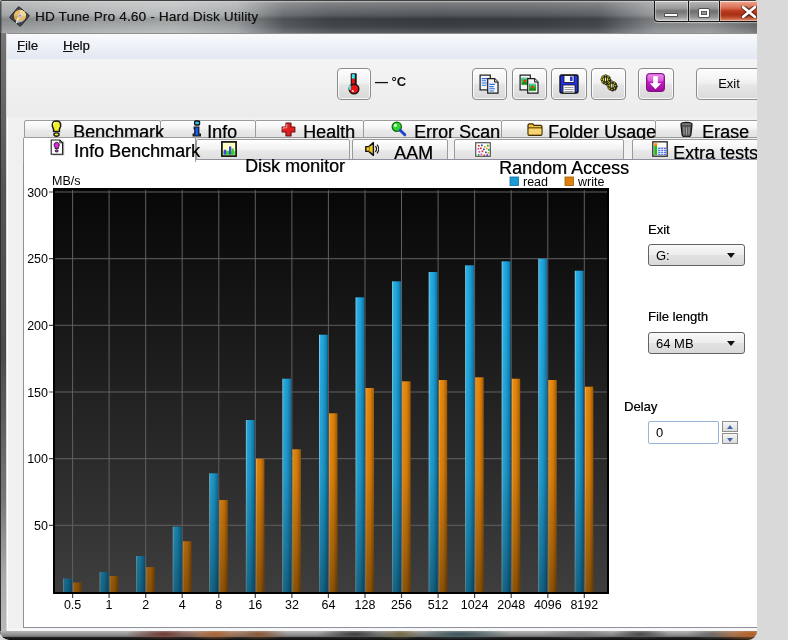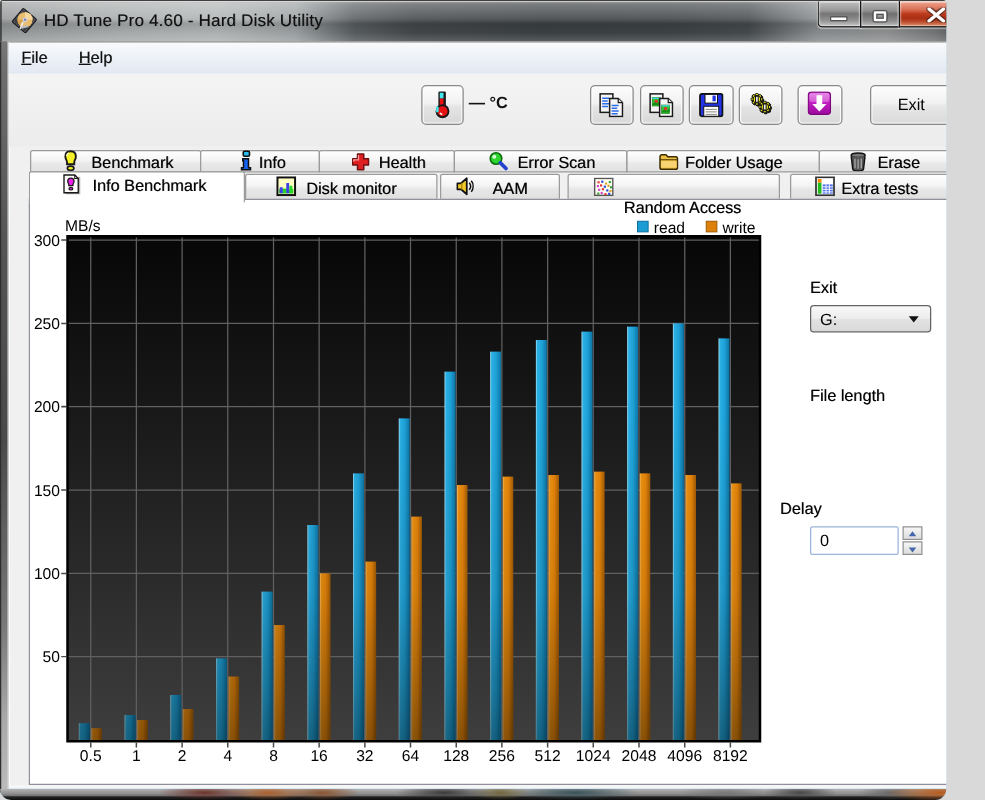--- a/index.html
+++ b/index.html
@@ -31,21 +31,21 @@
 #combo1 span{position:absolute;left:9px;top:2px;font-size:12px;color:#000}
 .darr{position:absolute;width:0;height:0;border-left:4.5px solid transparent;border-right:4.5px solid transparent;border-top:5px solid #111}
 
 .tbtn{top:68px;height:32px;border:1px solid #8b8b8b;border-radius:4px;background:linear-gradient(180deg,#fdfdfd 0%,#f1f1f1 45%,#e4e4e4 55%,#d8d8d8 100%);box-shadow:inset 0 0 0 1px rgba(255,255,255,.8)}
 #exitbtn{left:696px;top:68px;width:66px;height:32px;border:1px solid #8b8b8b;border-radius:4px;background:linear-gradient(180deg,#fdfdfd 0%,#f1f1f1 45%,#e6e6e6 55%,#dadada 100%);box-shadow:inset 0 0 0 1px rgba(255,255,255,.8);text-align:center;font-size:13px;line-height:30px;color:#000}
 #degc{left:375px;top:74px;font-size:13px;font-weight:bold;color:#111}
 
 .tab1{top:120px;height:18px;border:1px solid #9b9b9b;border-radius:2px 2px 0 0;background:linear-gradient(180deg,#ffffff 0%,#f4f4f4 45%,#e9e9e9 60%,#e2e2e2 100%)}
 .tab2{top:139px;height:21px;border:1px solid #9b9b9b;border-radius:2px 2px 0 0;background:linear-gradient(180deg,#ffffff 0%,#f3f3f3 45%,#e7e7e7 60%,#e0e0e0 100%)}
 #seltab{left:23px;top:137px;width:173px;height:25px;background:#fff;border:1px solid #9b9b9b;border-bottom:none;border-radius:2px 2px 0 0;z-index:5}
-.tabtext{font-size:13px;color:#000;white-space:nowrap;text-shadow:0.4px 0 rgba(0,0,0,.55)}
+.tabtext{font-size:18px;color:#000;white-space:nowrap;text-shadow:0.4px 0 rgba(0,0,0,.55)}
 #page{left:23px;top:159px;width:741px;height:469px;background:#fff;border:1px solid #90909c}
 
 #startbtn{left:648px;top:177px;width:99px;height:24px;border:1px solid #44a5d8;border-radius:3.5px;background:linear-gradient(180deg,#f9f9f9 0%,#f0f0f0 45%,#e6e6e6 55%,#dcdcdc 100%);box-shadow:inset 0 0 2px 1px #b8e4f4,inset 0 0 0 1px rgba(255,255,255,.6);text-align:center;font-size:13px;line-height:22px;color:#000;z-index:6}
 .rlabel{font-size:13px;color:#000;z-index:6;text-shadow:0.4px 0 rgba(0,0,0,.5)}
 .combo2{left:648px;width:97px;height:22px;border:1px solid #636363;border-radius:3px;background:linear-gradient(180deg,#f8f8f8,#ededed 48%,#e2e2e2 52%,#d9d9da);z-index:6}
 .combo2 span{position:absolute;left:7px;top:3px;font-size:13px;color:#000}
 #delaybox{left:648px;top:421px;width:71px;height:23px;border:1px solid #9ab4d8;border-radius:2px;background:#fff;z-index:6}
 #delaybox span{position:absolute;left:7px;top:3px;font-size:13px}
 .spin{left:722px;width:16px;height:11px;border:1px solid #8f8f8f;background:linear-gradient(180deg,#f6f6f6,#dcdcdc);z-index:6}
 .uarr{position:absolute;width:0;height:0;border-left:3.5px solid transparent;border-right:3.5px solid transparent;border-bottom:4.5px solid #4466aa}
@@ -214,21 +214,21 @@
   <div class="abs tabtext" style="left:414px;top:122px">Error Scan</div>
   <div class="abs tabtext" style="left:548px;top:122px">Folder Usage</div>
   <div class="abs tabtext" style="left:702px;top:122px">Erase</div>
 
   <div class="abs tab2" style="left:196px;width:154px"></div>
   <div class="abs tab2" style="left:352px;width:96px"></div>
   <div class="abs tab2" style="left:454px;width:170px"></div>
   <div class="abs tab2" style="left:632px;width:129px"></div>
   <div class="abs" id="page"></div>
   <div class="abs" id="seltab"></div>
-  <div class="abs tabtext" style="left:245px;top:143px;z-index:6">Disk monitor</div>
+  <div class="abs tabtext" style="left:245px;top:156px;z-index:6">Disk monitor</div>
   <div class="abs tabtext" style="left:394px;top:143px;z-index:6">AAM</div>
   <div class="abs tabtext" style="left:499px;top:158px;z-index:6">Random Access</div>
   <div class="abs tabtext" style="left:673px;top:143px;z-index:6">Extra tests</div>
   <div class="abs tabtext" style="left:74px;top:141px;z-index:6">Info Benchmark</div>
   <svg class="abs" style="left:51px;top:120px;z-index:6" width="11" height="17" viewBox="0 0 11 17">
       <path d="M5.5 1C8 1 9.7 2.6 9.7 5.2 9.7 7.5 8.6 8 8.4 9.6L8.4 11.4H2.6L2.6 9.6C2.4 8 1.3 7.5 1.3 5.2 1.3 2.6 3 1 5.5 1Z" fill="#f4ef26" stroke="#1a1a1a" stroke-width="1.5"></path>
       <path d="M4.1 2.3c-1 .4-1.7 1.3-1.8 2.6" stroke="#fdfbc0" stroke-width="1.1" fill="none"></path>
       <ellipse cx="5.5" cy="14.6" rx="2.6" ry="1.7" fill="#f4ef26" stroke="#1a1a1a" stroke-width="1.4"></ellipse>
     </svg>
     <svg class="abs" style="left:191.5px;top:120px;z-index:6" width="10" height="17" viewBox="0 0 10 17">
@@ -299,20 +299,24 @@
       <rect x="6.2" y="6.5" width="8" height="7.5" fill="#5577ee"></rect>
       <path d="M6.2 8.5h8M6.2 10.5h8M6.2 12.5h8M8.8 6.5v7.5M11.5 6.5v7.5" stroke="#fff" stroke-width="0.7"></path>
     </svg>
 
   <div class="abs rlabel" style="left:648px;top:222px">Exit</div>
   <div class="abs combo2" style="top:244px">
       <span>G:</span>
       <i class="darr" style="right:9px;top:8px"></i>
     </div>
   <div class="abs rlabel" style="left:648px;top:309px">File length</div>
+  <div class="abs combo2" style="top:332px">
+      <span>64 MB</span>
+      <i class="darr" style="right:9px;top:8px"></i>
+    </div>
   <div class="abs rlabel" style="left:624px;top:399px">Delay</div>
   <div class="abs" id="delaybox">
       <span>0</span>
     </div>
   <div class="abs spin" style="top:421px">
       <i class="uarr" style="left:4px;top:2.5px"></i>
     </div>
   <div class="abs spin" style="top:433px">
       <i class="sdarr" style="left:4px;top:3.5px"></i>
     </div>

